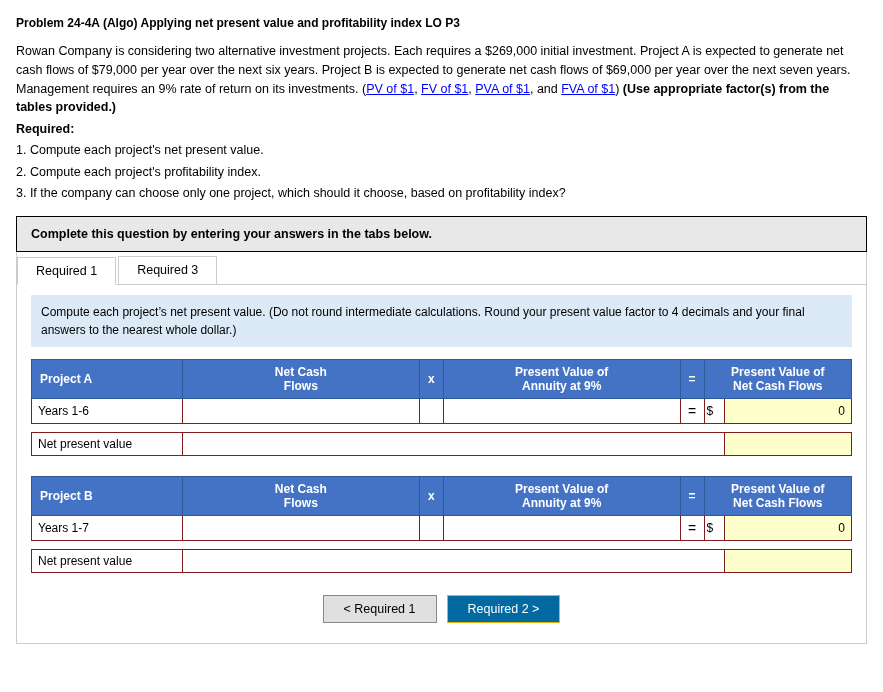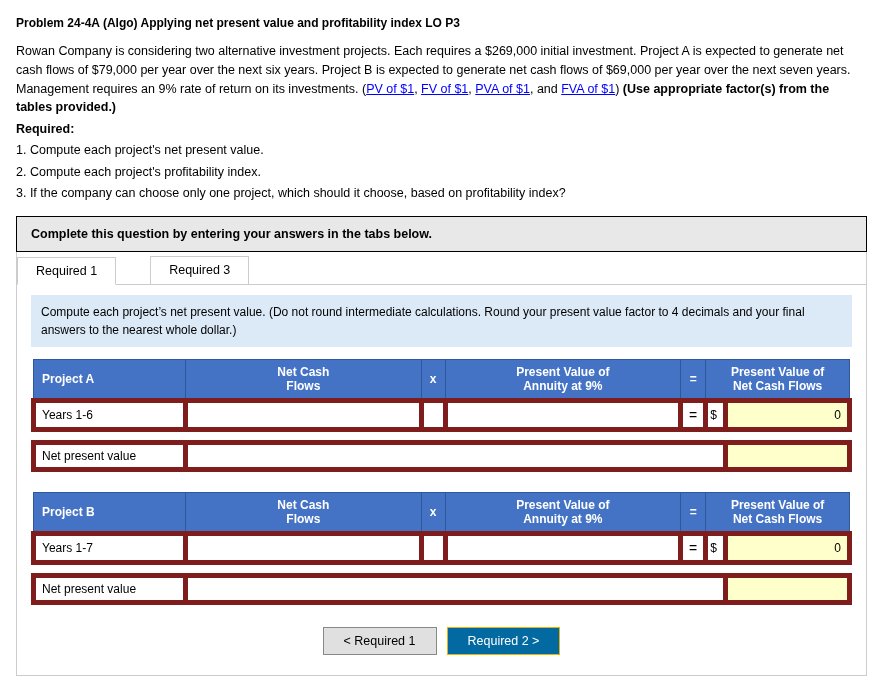--- a/index.html
+++ b/index.html
@@ -39,21 +39,20 @@
       font-size: 12.5px;
     }
     .tabs-container {
       border: 1px solid #ccc;
       border-top: none;
     }
     .tabs-row {
       display: flex;
       border-bottom: 1px solid #ccc;
       background: #fff;
-      gap: 32px;
     }
     .tab {
       padding: 6px 18px;
       border: 1px solid #ccc;
       border-bottom: none;
       background: #fff;
       cursor: pointer;
       font-size: 12.5px;
       margin-right: 2px;
       margin-top: 4px;
@@ -85,21 +84,21 @@
     .project-table th {
       background: #4472c4;
       color: #fff;
       text-align: center;
       padding: 5px 8px;
       border: 1px solid #2e5899;
       font-weight: bold;
       font-size: 12px;
     }
     .project-table td {
-      border: 5px solid #7f1d1d;
+      border: 1px solid #7f1d1d;
       padding: 4px 6px;
       text-align: center;
       vertical-align: middle;
     }
     .project-table td.label-cell {
       text-align: left;
       background: #fff;
     }
     .project-table td.input-cell {
       background: #fff;

